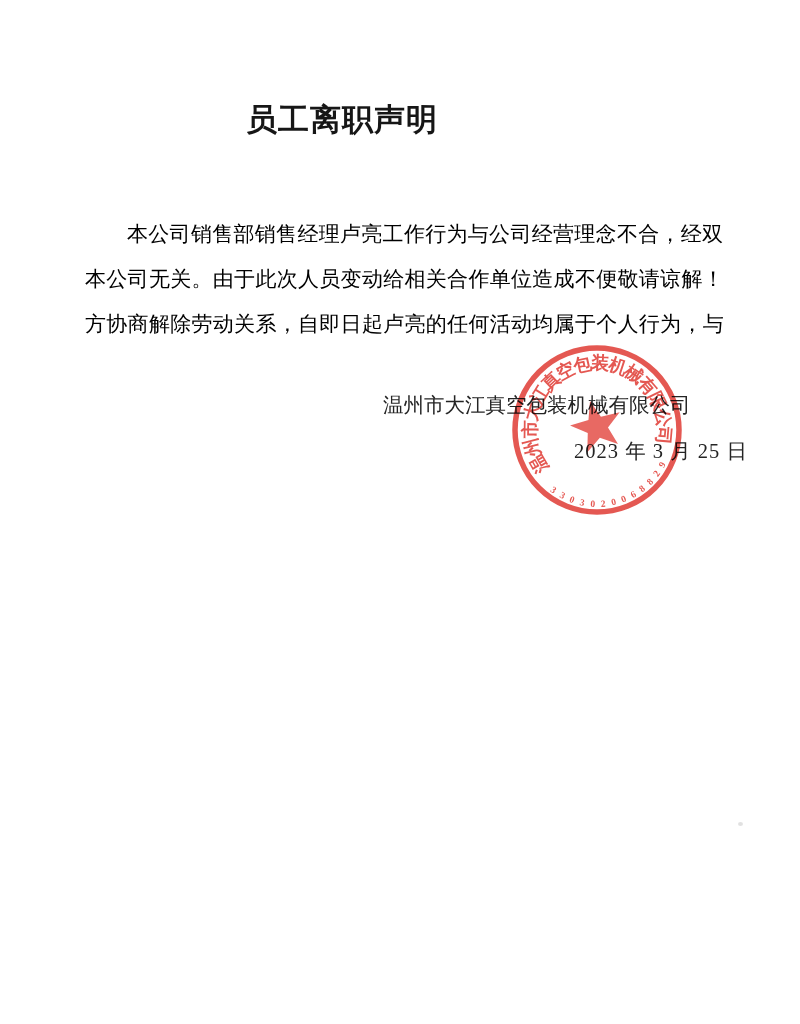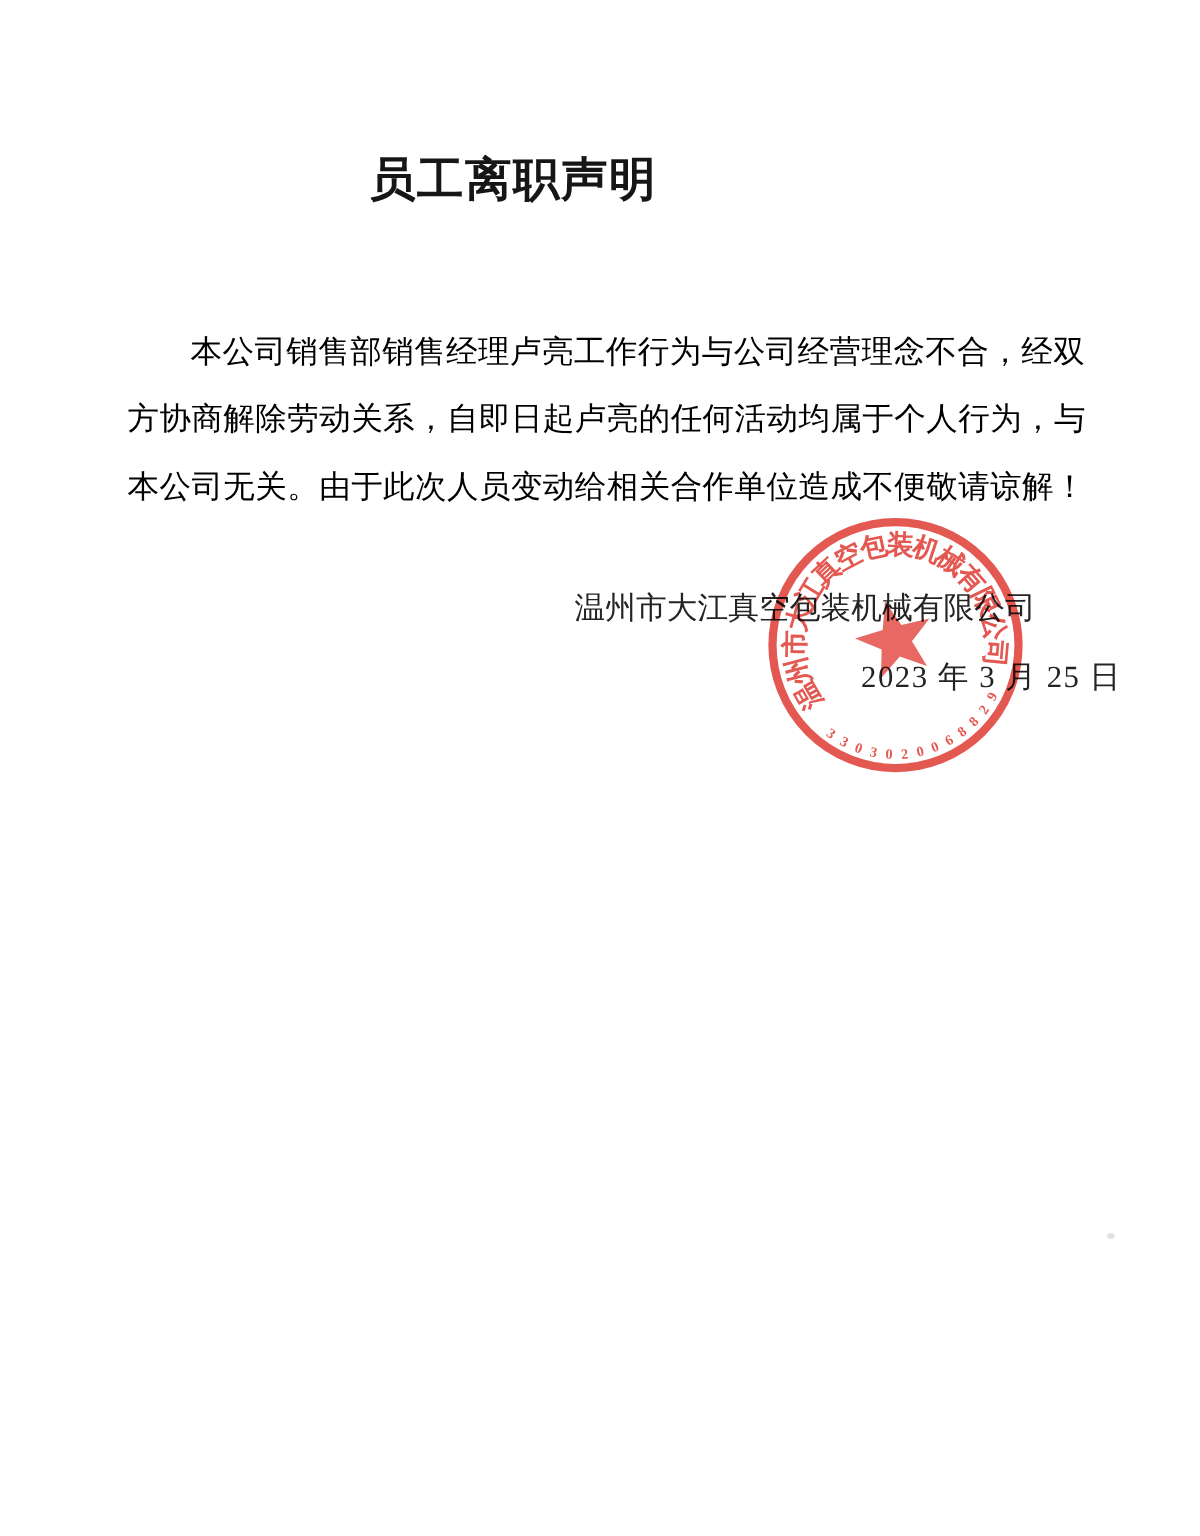--- a/index.html
+++ b/index.html
@@ -84,22 +84,22 @@
 </style>
 </head>
 <body>
 
 <div class="page">
 
   <h1 class="title">员工离职声明</h1>
 
   <div class="body-block" id="body-block">
       <div class="body-line indent">本公司销售部销售经理卢亮工作行为与公司经营理念不合，经双</div>
+      <div class="body-line">本公司无关。由于此次人员变动给相关合作单位造成不便敬请谅解！</div>
       <div class="body-line">方协商解除劳动关系，自即日起卢亮的任何活动均属于个人行为，与</div>
-      <div class="body-line">本公司无关。由于此次人员变动给相关合作单位造成不便敬请谅解！</div>
     </div>
 
   <div class="sig-company">温州市大江真空包装机械有限公司</div>
 
   <div class="sig-date">2023 年 3 月 25 日</div>
 
   <svg class="seal" id="seal-svg" viewBox="0 0 190 190" aria-hidden="true">
       <circle cx="95" cy="95" r="82" fill="none" stroke="#e03a33" stroke-width="5.5"></circle>
       <polygon points="88.01,65.92 98.94,81.73 117.64,77.29 105.98,92.58 115.98,108.99 97.85,102.63 85.32,117.21 85.77,97.99 68.04,90.59 86.45,85.08" fill="#e03a33" fill-opacity="0.9"></polygon>
       <text x="36.98" y="128.50" font-size="18" fill="#e03a33" text-anchor="middle" dominant-baseline="central" transform="rotate(240.0 36.98 128.50)">温</text>

